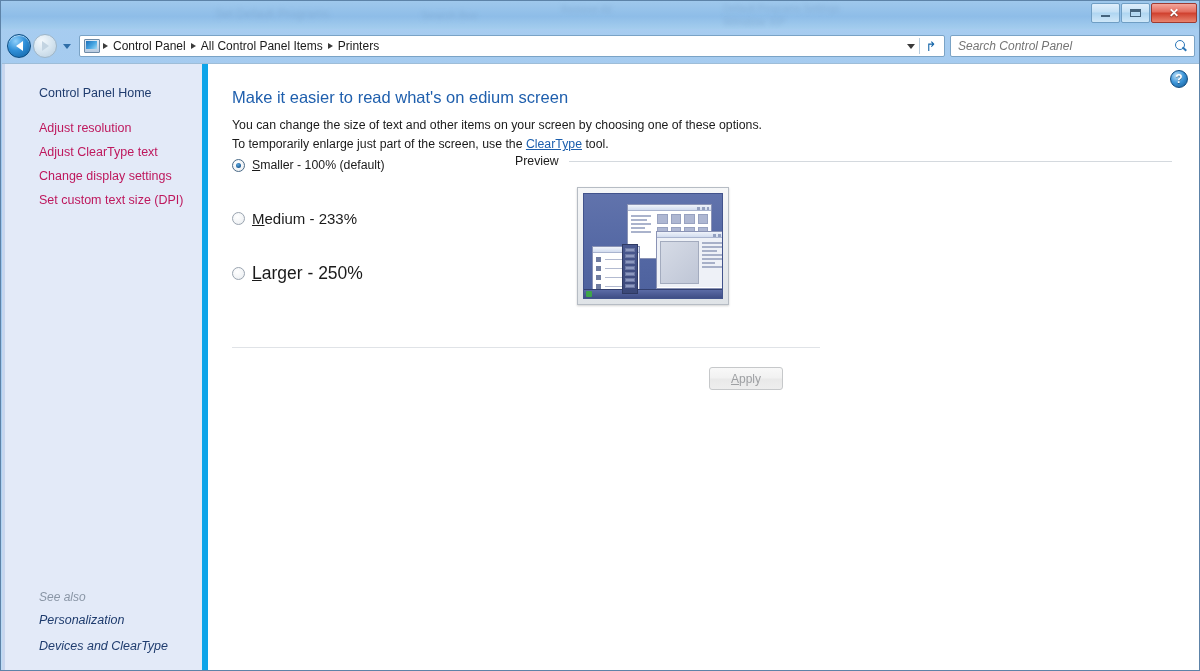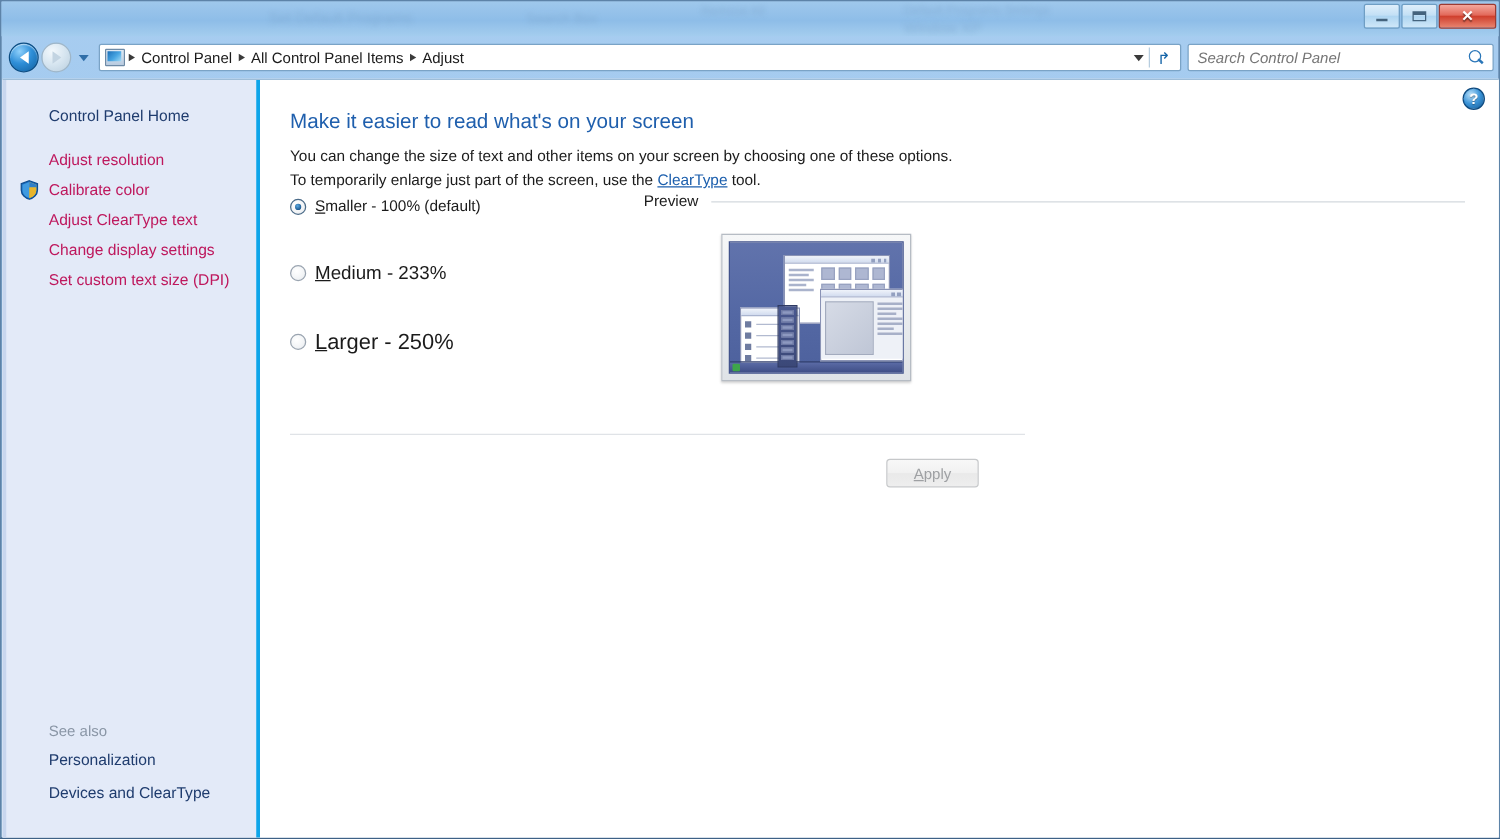--- a/index.html
+++ b/index.html
@@ -129,36 +129,36 @@
   }
 
   
   .body {
     position:absolute; left:1px; top:62px; width:1198px; height:608px;
     display:flex; background:#fff;
     border-top:1px solid #9ebdd8;
   }
   .sidebar {
     width:206px; flex:none; background:#e3eaf8;
-    border-right:3px solid #0ea5e9;
+    border-right:6px solid #0ea5e9;
     position:relative; padding-top:18px;
     display:flex; flex-direction:column;
   }
   .sb-home {
     font-size:12.5px; color:#1f3c6e; padding:4px 0 4px 37px; white-space:nowrap;
   }
   .sb-list { margin-top:12px; }
   .sb-item {
     font-size:12.5px; color:#be185d; padding:5px 0 5px 37px;
     position:relative; white-space:nowrap;
   }
   .shield {
     position:absolute; left:14px; top:4px; width:15px; height:16px;
   }
-  .seealso { margin-top:auto; padding-bottom:24px; }
+  .seealso { margin-top:auto; padding-bottom:12px;font-style:italic; }
   .sa-head { font-size:12px; color:#8a96a6; padding:3px 0 3px 37px; }
   .sa-item { font-size:12.5px; color:#1f3c6e; padding:6px 0 6px 37px; }
 
   .content { flex:1; position:relative; background:#fff; padding:24px 0 0 24px; }
   .heading { font-size:16.5px; color:#1f5fad; font-weight:normal; margin-bottom:9px; }
   .desc { font-size:12.3px; color:#1b1b1b; line-height:1.55; width:540px; }
   .desc a { color:#1c5fad; text-decoration:underline; }
 
   .optwrap { display:flex; }
   .options { width:265px; flex:none; }
@@ -293,21 +293,21 @@
         <span class="caret-d"></span>
       </div>
 
     <div class="addressbar">
       <span class="cp-icon"></span>
       <span class="crumbsep"></span>
       <span class="crumb">Control Panel</span>
       <span class="crumbsep"></span>
       <span class="crumb">All Control Panel Items</span>
       <span class="crumbsep"></span>
-      <span class="crumb">Adjust</span>
+      <span class="crumb">Printers</span>
       <span class="addr-spacer"></span>
       <span class="addr-caret">
           <span class="caret-d"></span>
         </span>
       <span class="addr-sep"></span>
       <span class="refresh">↱</span>
     </div>
 
     <div class="searchbox">
       <input type="text" placeholder="Search Control Panel" style="">
@@ -319,53 +319,41 @@
 
     <div class="sidebar">
       <div class="sb-edge"></div>
       <div class="sb-home">Control Panel Home</div>
 
       <div class="sb-list">
         <div class="sb-item">
           <span>Adjust resolution</span>
         </div>
         <div class="sb-item">
-          <span class="shield">
-            <svg width="15" height="16" viewBox="0 0 15 16">
-              <path d="M7.5 0.6 L14 3 V8 C14 12 10.6 14.6 7.5 15.4 C4.4 14.6 1 12 1 8 V3 Z" fill="#1b6fc4" stroke="#0e4e91" stroke-width="1"></path>
-              <path d="M7.5 1.6 L13 3.7 V8 C13 11.4 10.2 13.7 7.5 14.4 Z" fill="#f2c230"></path>
-              <path d="M7.5 1.6 L2 3.7 V8 C2 11.4 4.8 13.7 7.5 14.4 Z" fill="#3f9ae0"></path>
-              <path d="M7.5 1.6 L13 3.7 V6 H7.5 Z" fill="#2f7fc9"></path>
-              <path d="M7.5 6 H13 V8 C13 11.4 10.2 13.7 7.5 14.4 Z" fill="#e8b52b"></path>
-            </svg>
-          </span>
-          <span>Calibrate color</span>
-        </div>
-        <div class="sb-item">
           <span>Adjust ClearType text</span>
         </div>
         <div class="sb-item">
           <span>Change display settings</span>
         </div>
         <div class="sb-item">
           <span>Set custom text size (DPI)</span>
         </div>
       </div>
 
       <div class="seealso">
         <div class="sa-head">See also</div>
         <div class="sa-item">Personalization</div>
         <div class="sa-item">Devices and ClearType</div>
       </div>
     </div>
 
     <div class="content">
       <div class="helpbtn">?</div>
 
-      <h1 class="heading">Make it easier to read what's on your screen</h1>
+      <h1 class="heading">Make it easier to read what's on edium screen</h1>
 
       <p class="desc">
         <span>You can change the size of text and other items on your screen by choosing one of these options. To temporarily enlarge just part of the screen, use the </span><a href="#">ClearType</a><span> tool.</span>
       </p>
 
       <div class="optwrap">
 
         <div class="options">
           <div class="opt o1">
             <span class="radio checked"></span>

